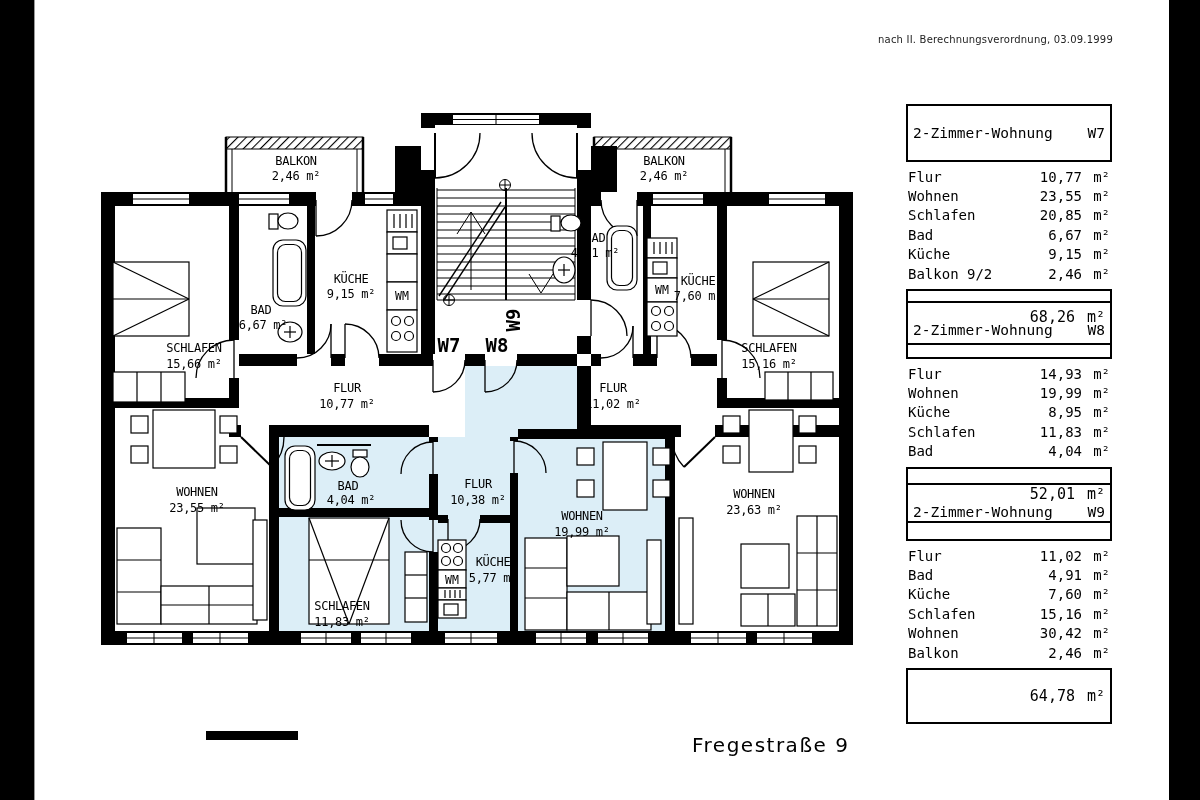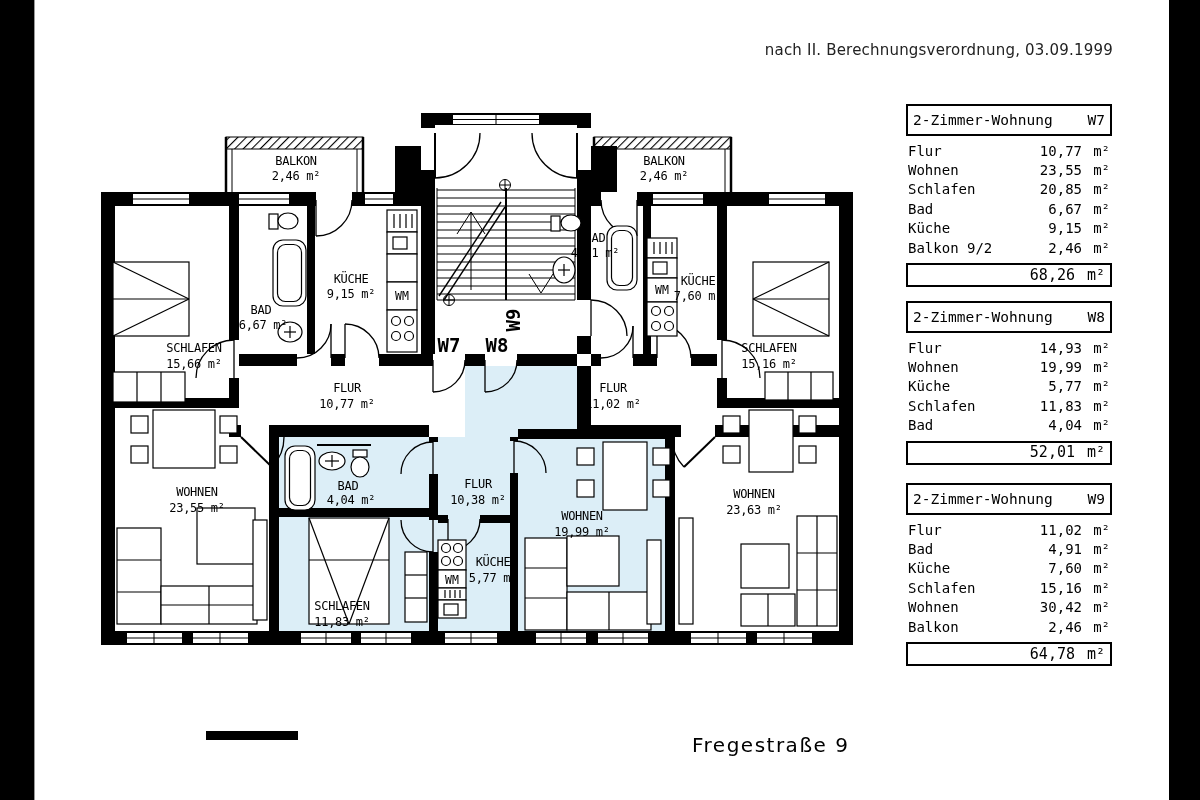--- a/index.html
+++ b/index.html
@@ -3,33 +3,33 @@
 <meta charset="utf-8">
 <style>
   html,body{margin:0;padding:0}
   body{width:1200px;height:800px;background:#000;position:relative;overflow:hidden;
        font-family:"DejaVu Sans",sans-serif;color:#000}
   .page{position:absolute;left:34px;top:0;width:1134px;height:800px;background:#fff;
         border-left:1px solid #999}
   
   .hdr{position:absolute;top:26px;right:56px;text-align:right}
   .hdr .title{font-size:24px;letter-spacing:.5px;color:#111;white-space:nowrap}
-  .hdr .subtitle{font-size:15px;margin-top:15px;letter-spacing:.2px;color:#222}
+  .hdr .subtitle{font-size:10px;margin-top:8px;letter-spacing:.2px;color:#222}
   
   .wtable{position:absolute;left:871px;width:206px;font-family:"DejaVu Sans Mono",monospace;
           font-size:14px;line-height:1}
   .wtable .thead{border:2px solid #000;height:20px;display:flex;align-items:center;
-                 justify-content:space-between;padding:4px 5px;font-size:14.5px;white-space:nowrap}
+                 justify-content:space-between;padding:17px 5px;font-size:14.5px;white-space:nowrap}
   .wtable .rows{margin-top:5px;padding:0 2px}
   .wtable .row{display:flex;align-items:center;height:19.4px}
   .wtable .lbl{flex:1;white-space:nowrap}
   .wtable .val{width:52px;text-align:right}
   .wtable .unit{width:28px;text-align:right}
   .wtable .total{border:2px solid #000;height:20px;margin-top:6px;display:flex;
-                 align-items:center;padding:0 5px;font-size:15px}
+                 align-items:center;padding:16px 5px;font-size:15px}
   .wtable .total .val{flex:1;text-align:right}
   .wtable .total .unit{width:30px;text-align:right}
   
   .scalebar{position:absolute;left:171px;top:731px;width:92px;height:9px;background:#000}
   .street{position:absolute;left:657px;top:733px;font-size:20px;letter-spacing:1.5px;white-space:nowrap}
   .flr{position:absolute;left:896px;top:733px;font-size:20px;letter-spacing:1.5px;white-space:nowrap}
   
   .plan{position:absolute;left:61px;top:105px}
   .plan-label{font:12px "DejaVu Sans Mono",monospace;letter-spacing:-.3px;fill:#000}
   .apt-label{font:bold 19px "DejaVu Sans Mono",monospace;fill:#000}
@@ -98,21 +98,21 @@
           <span class="val">14,93</span>
           <span class="unit">m²</span>
         </div>
       <div class="row">
           <span class="lbl">Wohnen</span>
           <span class="val">19,99</span>
           <span class="unit">m²</span>
         </div>
       <div class="row">
           <span class="lbl">Küche</span>
-          <span class="val">5,77</span>
+          <span class="val">8,95</span>
           <span class="unit">m²</span>
         </div>
       <div class="row">
           <span class="lbl">Schlafen</span>
           <span class="val">11,83</span>
           <span class="unit">m²</span>
         </div>
       <div class="row">
           <span class="lbl">Bad</span>
           <span class="val">4,04</span>

